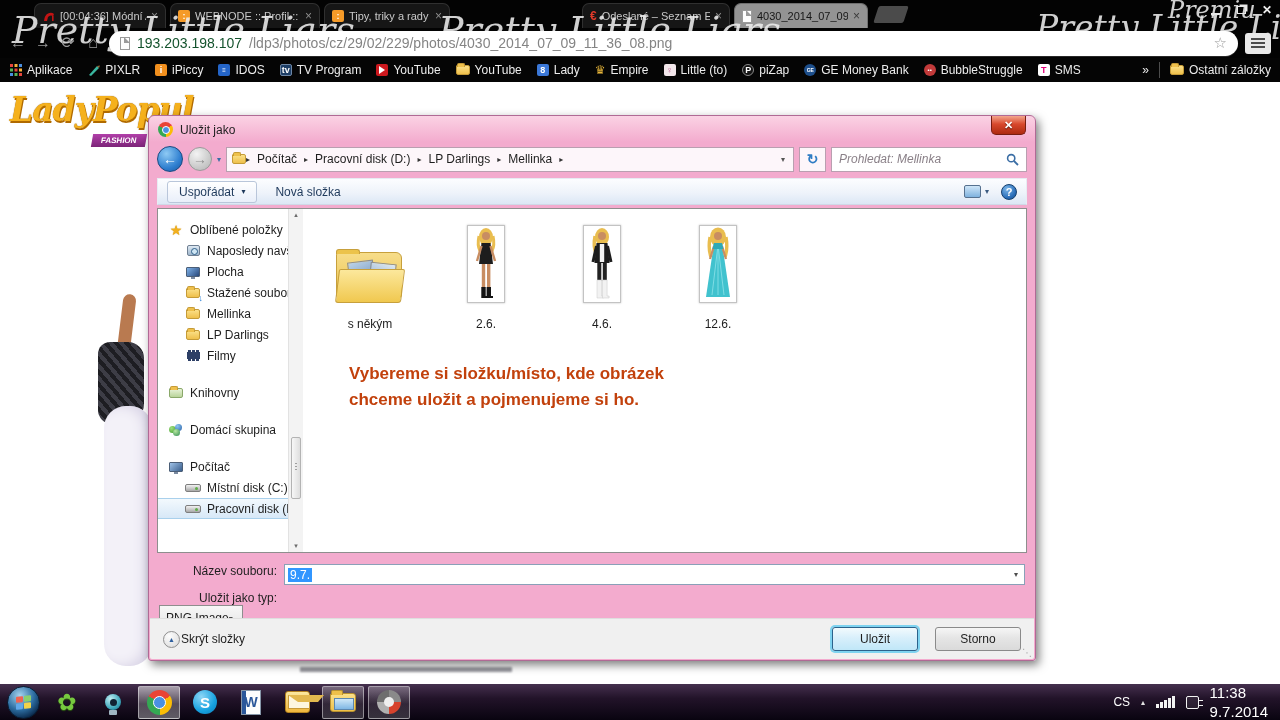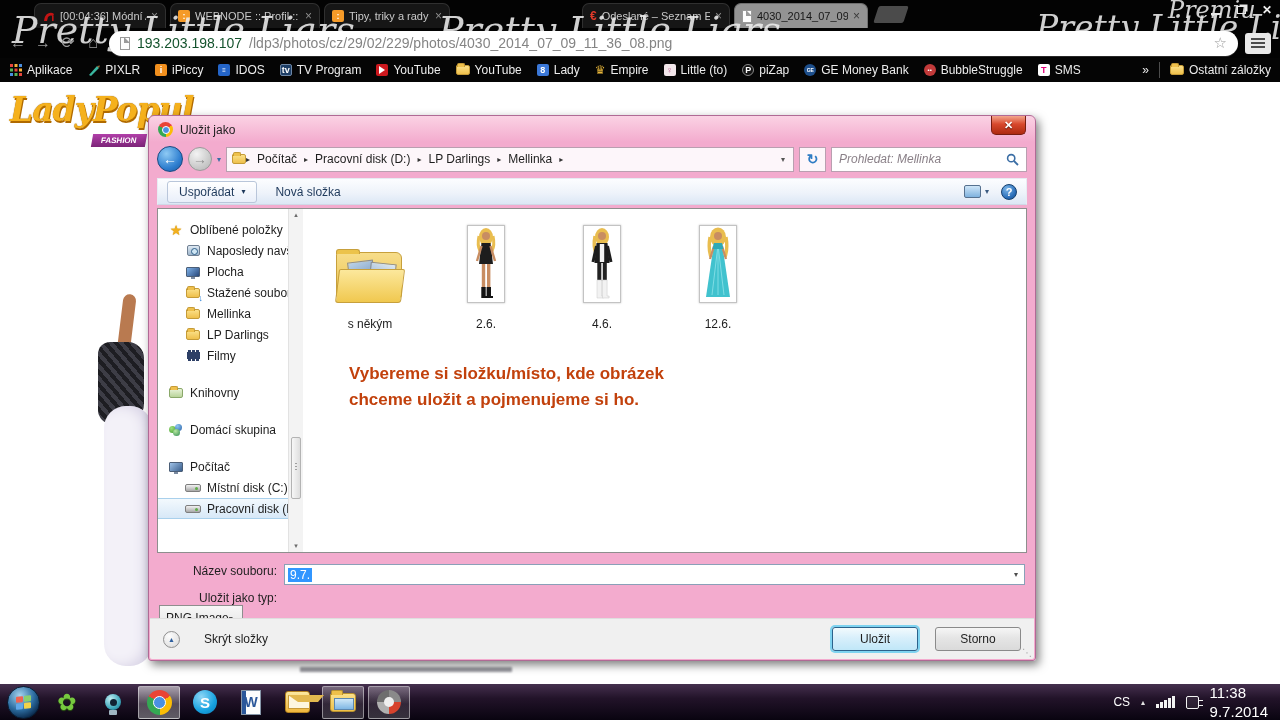--- a/index.html
+++ b/index.html
@@ -200,21 +200,21 @@
   .fn-input { flex:1; height:21px; background:#fff; border:1px solid #8aa0b8; display:flex;
               align-items:center; padding:0 3px; }
   .fn-sel { background:#3196ff; color:#fff; padding:0 2px; }
   .combo-arrow { margin-left:auto; font-size:8px; color:#4d4d4d; padding-right:3px; }
   .ft-select { flex:1; height:21px; border:1px solid #8e8e8e; display:flex; align-items:center;
                padding:12px 6px; background:linear-gradient(#f7f7f7,#ebebeb 60%,#e3e3e3); }
 
   .dlg-footer { position:absolute; left:1px; right:1px; bottom:1px; height:41px; background:#f0f0f0;
                 border-top:1px solid #dfdfdf; border-radius:0 0 2px 2px; display:flex;
                 align-items:center; padding:0 13px; }
-  .hide-folders { display:flex; align-items:center; gap:24px; }
+  .hide-folders { display:flex; align-items:center; gap:1px; }
   .hf-circle { width:17px; height:17px; border-radius:50%; border:1px solid #8f8f8f;
                background:radial-gradient(circle at 35% 28%,#fdfdfd,#d8d8d8); display:flex;
                align-items:center; justify-content:center; font-size:7px; color:#2e5f9e; }
   .btns { margin-left:auto; display:flex; gap:17px; }
   .btn { width:86px; height:24px; display:flex; align-items:center; justify-content:center;
          border-radius:3px; font-size:12px; color:#1e1e1e; }
   .btn-save { border:1px solid #2c628b; background:linear-gradient(#f2fafd,#d8effb 45%,#c0e7f8);
               box-shadow:0 0 0 2px #7ed3f0; }
   .btn-cancel { border:1px solid #8a8a8a; background:linear-gradient(#f6f6f6,#e5e5e5 45%,#dadada); }
   .grip { position:absolute; right:3px; bottom:2px; font-size:10px; color:#a9a9a9; }

